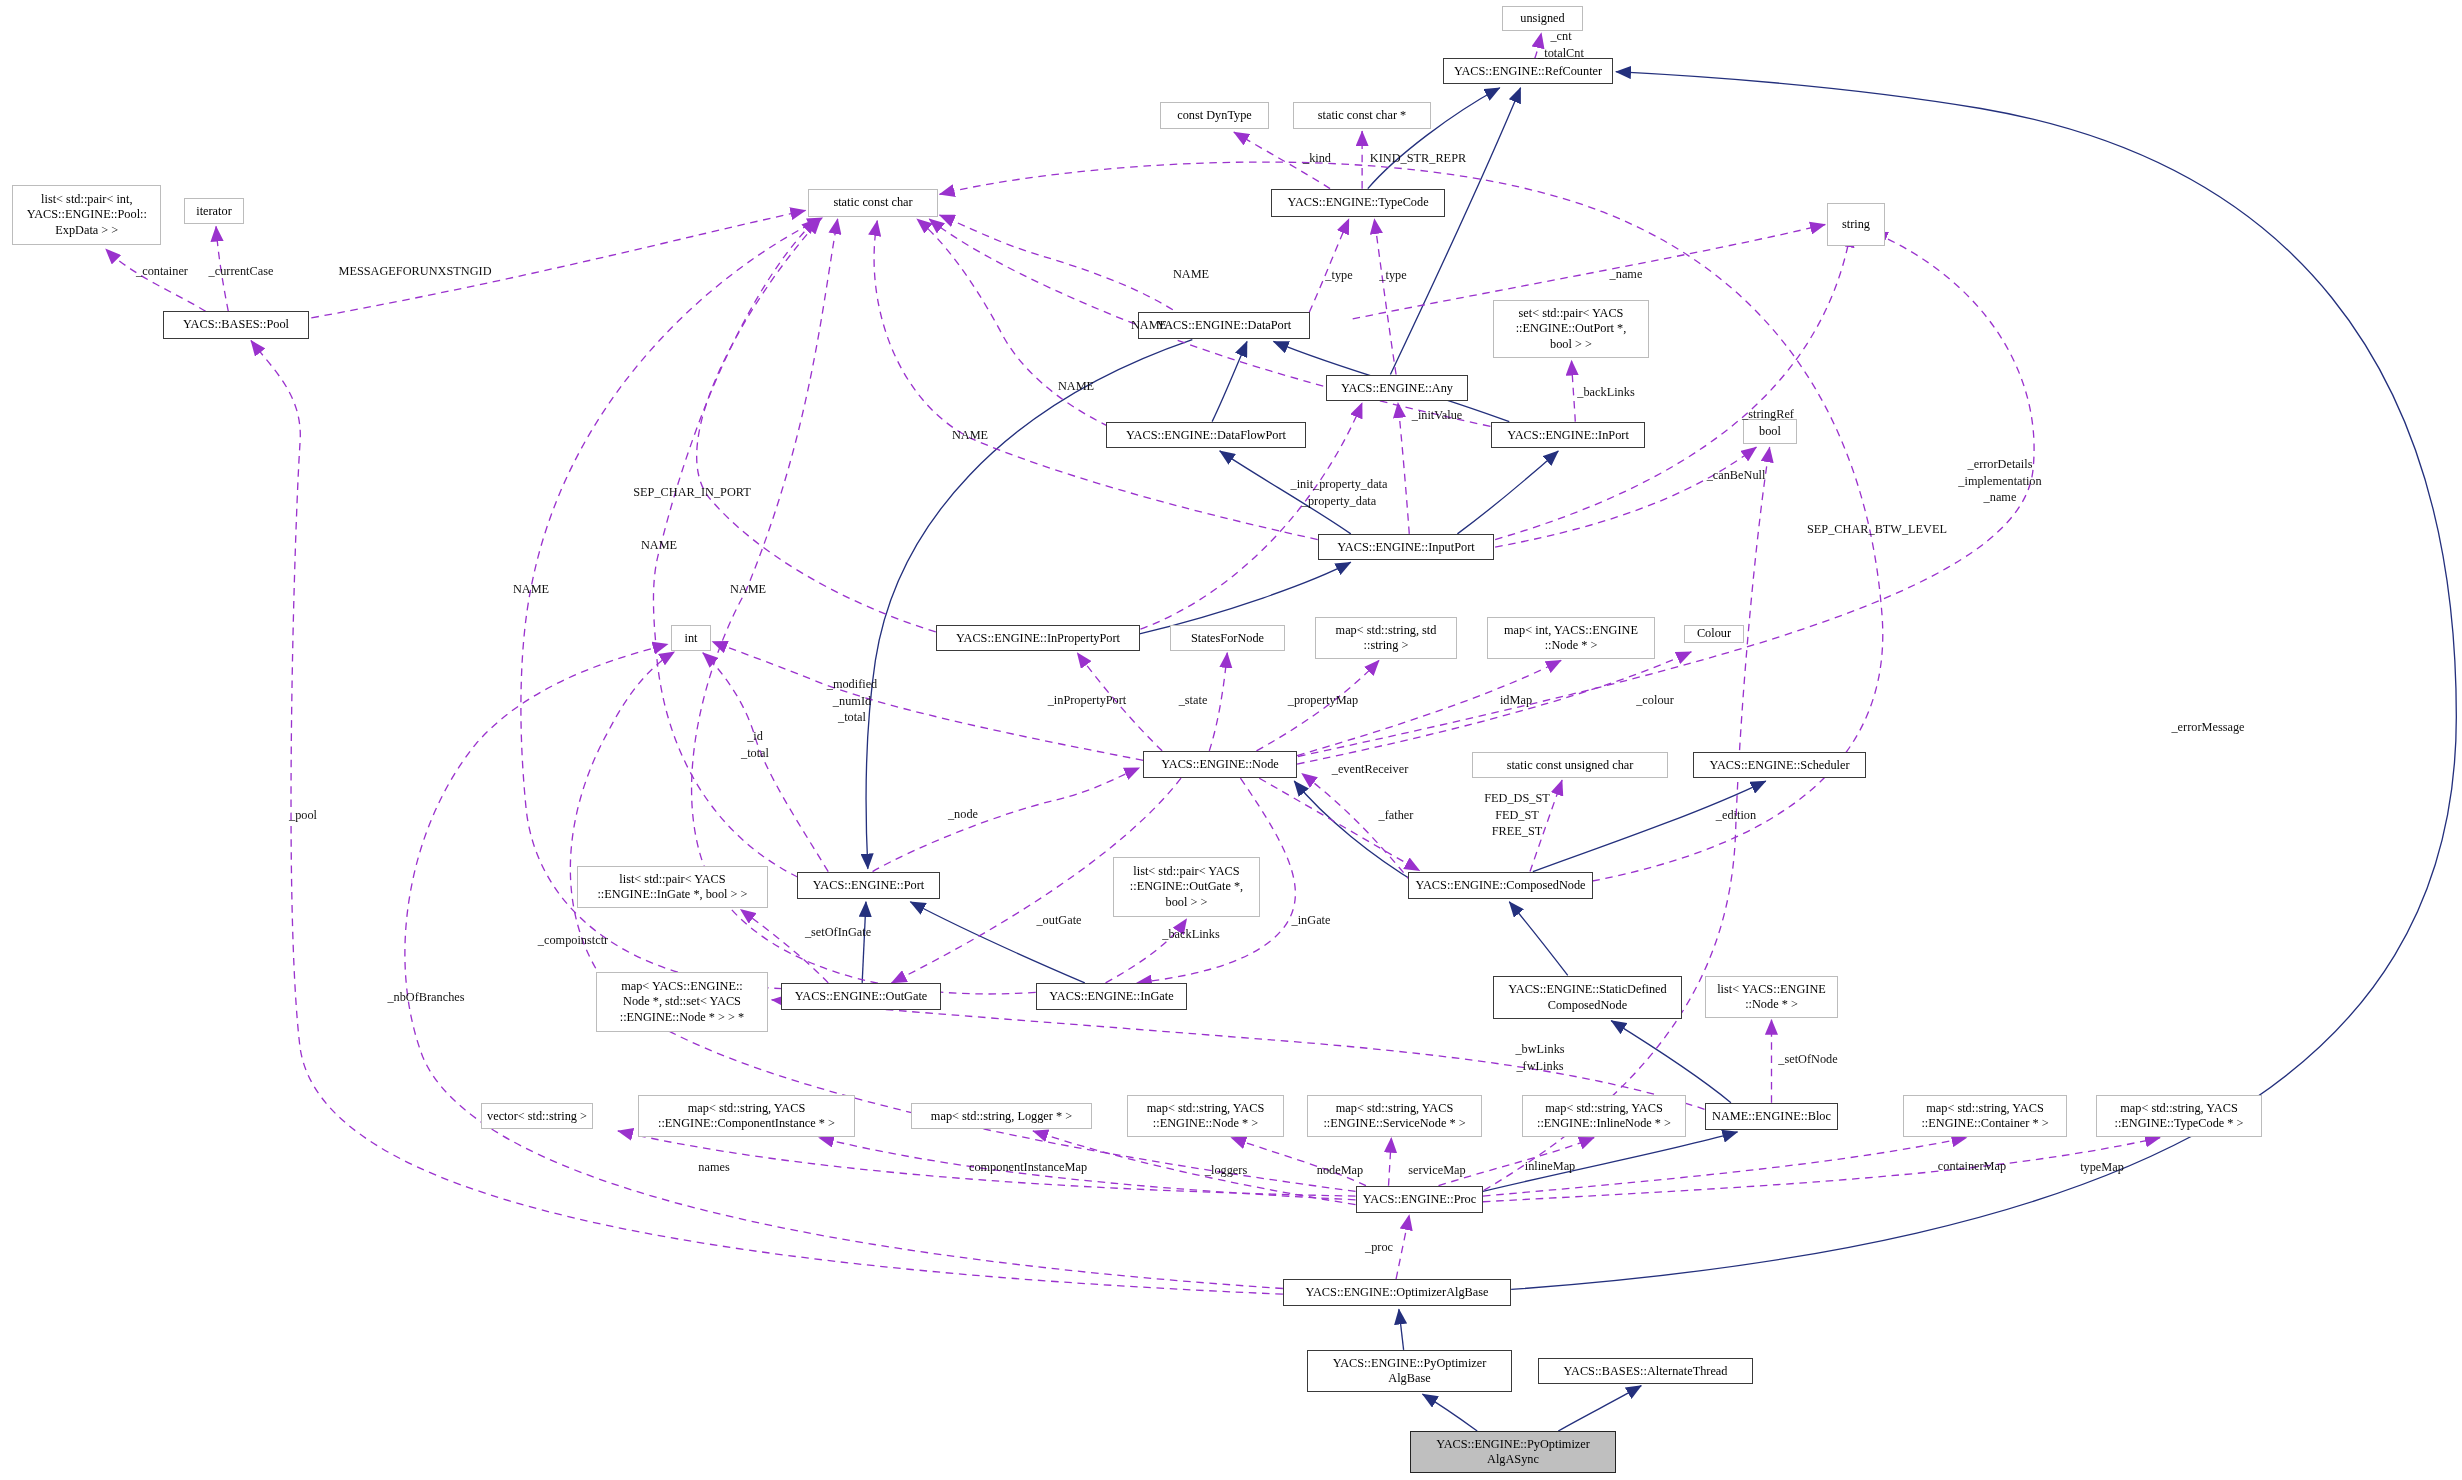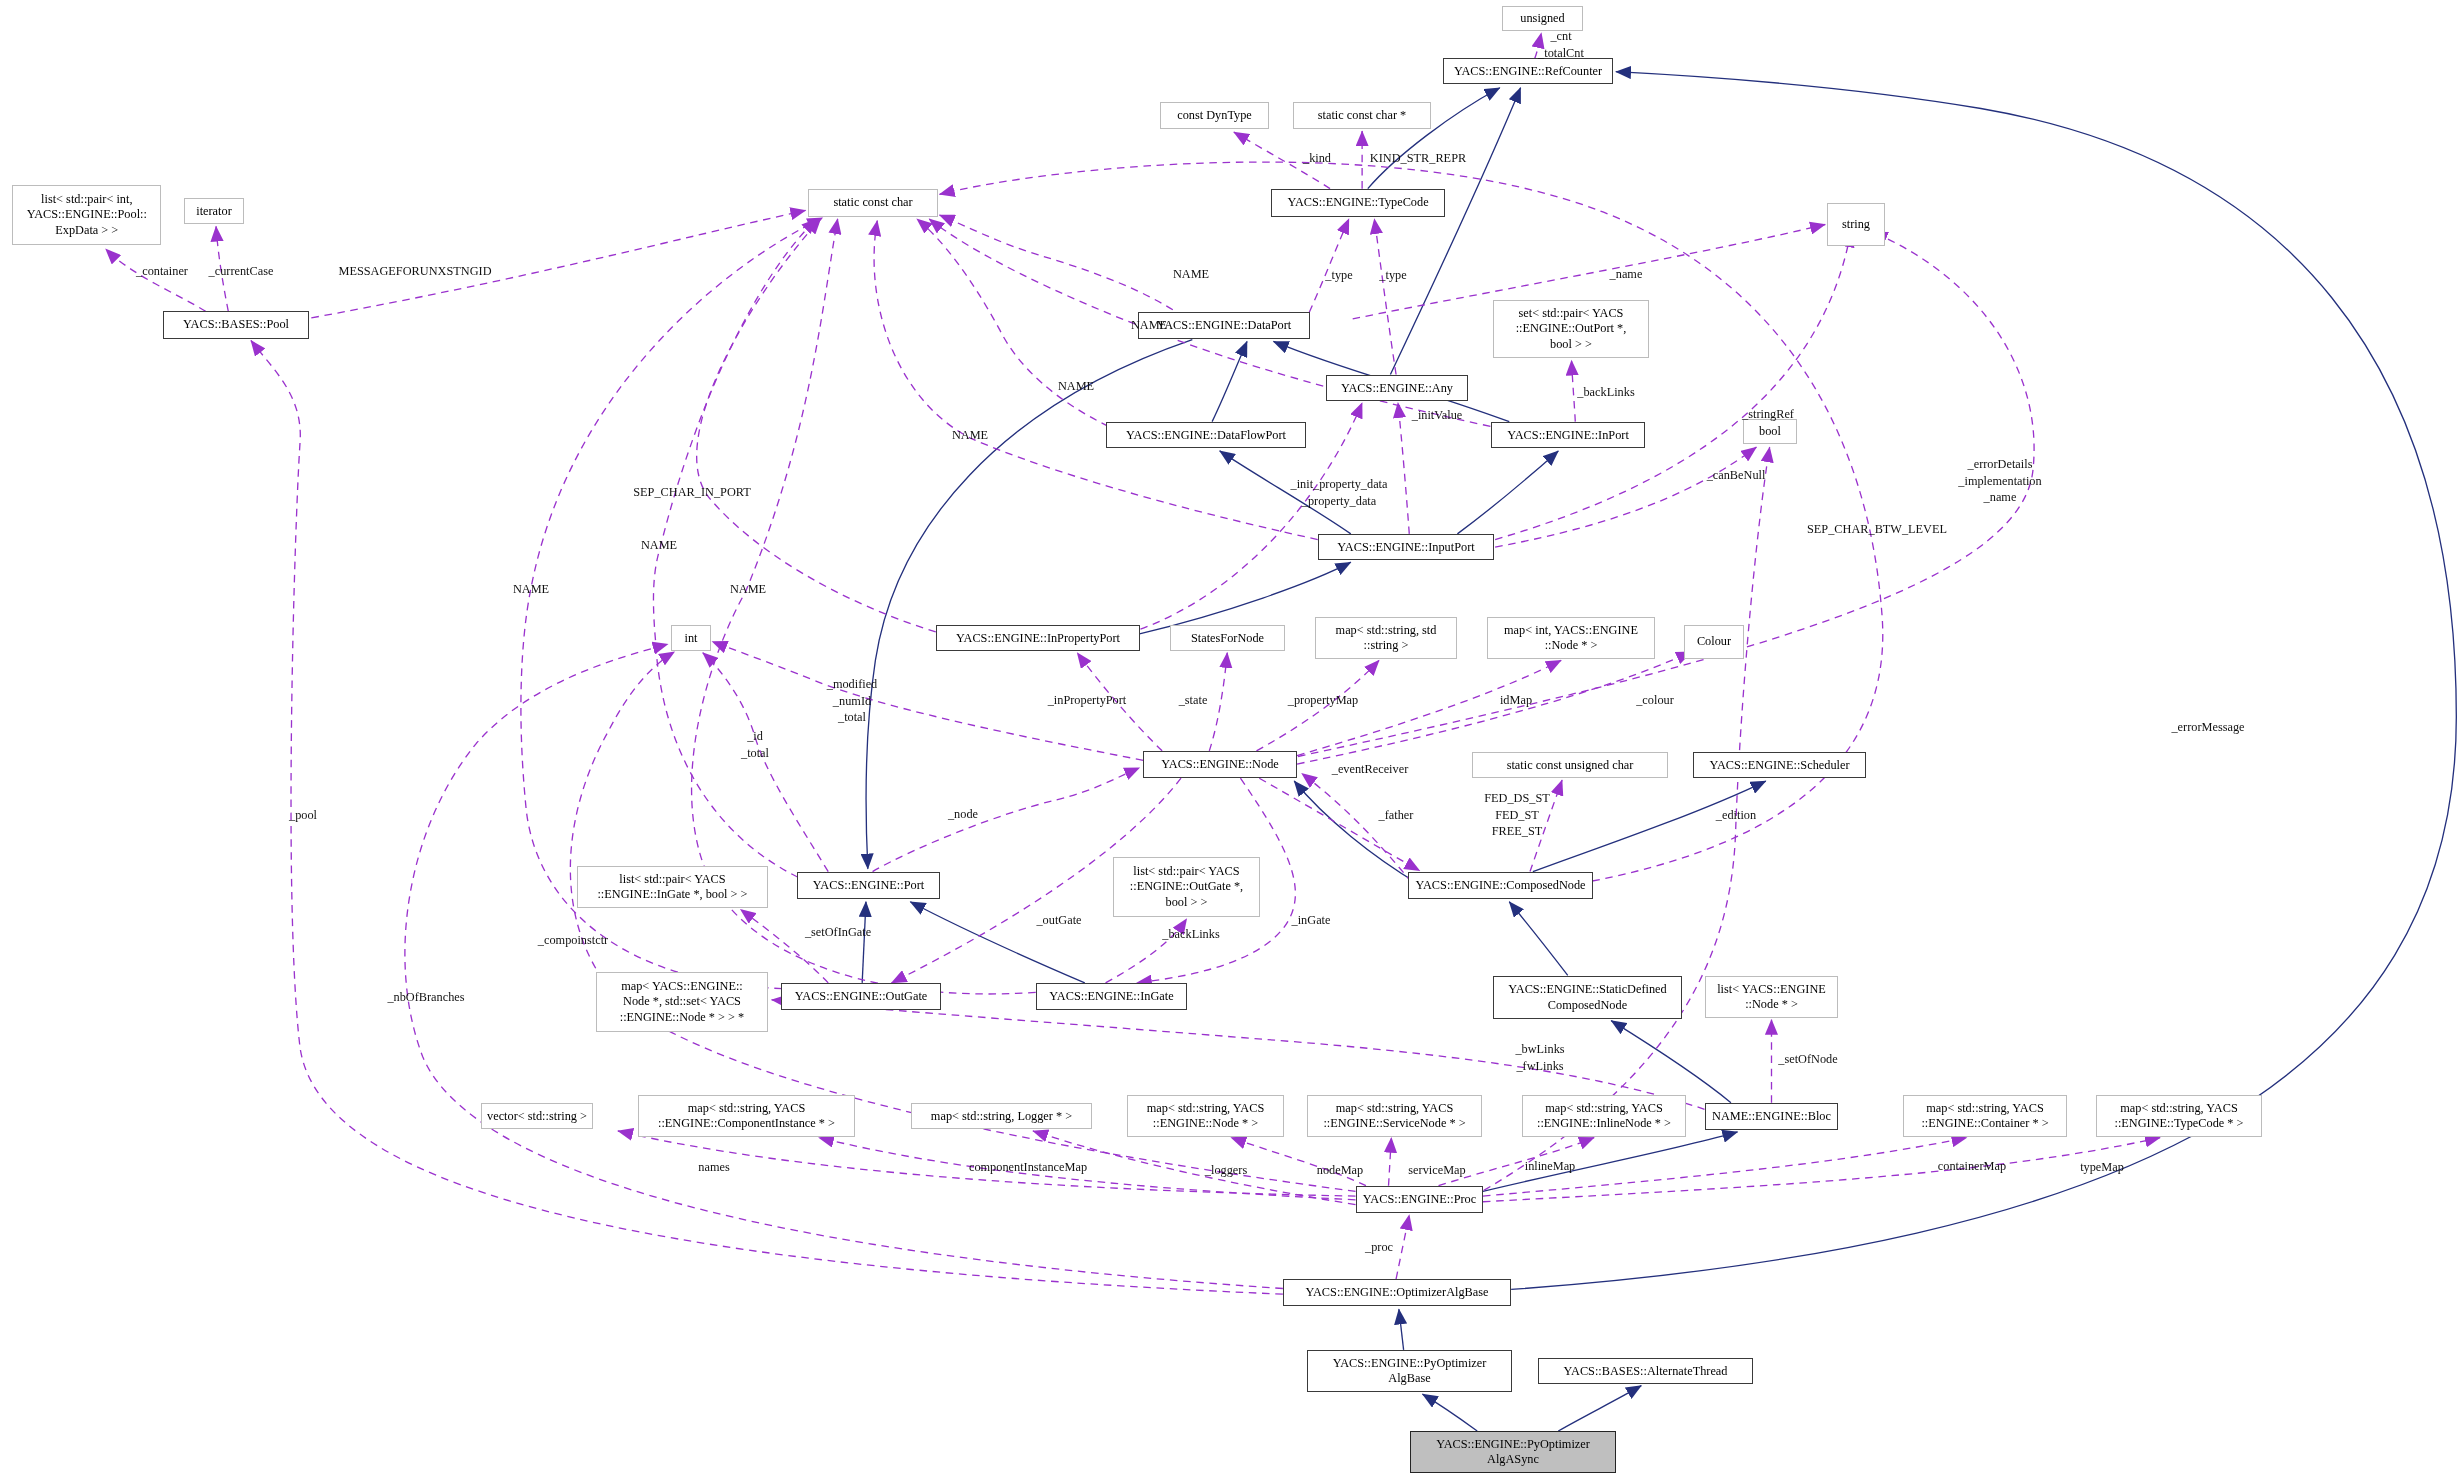--- a/index.html
+++ b/index.html
@@ -128,21 +128,21 @@
 <div class="n cls" style="left:1106px;top:422px;width:200px;height:26.4px">YACS::ENGINE::DataFlowPort</div>
 <div class="n cls" style="left:1491px;top:422px;width:154px;height:26.4px">YACS::ENGINE::InPort</div>
 <div class="n leaf" style="left:1743px;top:419px;width:54px;height:25px">bool</div>
 <div class="n cls" style="left:1318px;top:534px;width:176px;height:26.4px">YACS::ENGINE::InputPort</div>
 <div class="n cls" style="left:936px;top:625px;width:204px;height:26.4px">YACS::ENGINE::InPropertyPort</div>
 <div class="n leaf" style="left:1170px;top:625px;width:115px;height:26.4px">StatesForNode</div>
 <div class="n leaf" style="left:1315px;top:617px;width:142px;height:42px">map&lt; std::string, std
 ::string &gt;</div>
 <div class="n leaf" style="left:1487px;top:617px;width:168px;height:42px">map&lt; int, YACS::ENGINE
 ::Node * &gt;</div>
-<div class="n leaf" style="left:1684px;top:625px;width:60px;height:34px">Colour</div>
+<div class="n leaf" style="left:1684px;top:625px;width:60px;height:18px">Colour</div>
 <div class="n leaf" style="left:671px;top:625px;width:40px;height:26.4px">int</div>
 <div class="n cls" style="left:1143px;top:751px;width:154px;height:27px">YACS::ENGINE::Node</div>
 <div class="n leaf" style="left:1472px;top:752px;width:196px;height:26.4px">static const unsigned char</div>
 <div class="n cls" style="left:1693px;top:752px;width:173px;height:26.4px">YACS::ENGINE::Scheduler</div>
 <div class="n leaf" style="left:577px;top:866px;width:191px;height:42px">list&lt; std::pair&lt; YACS
 ::ENGINE::InGate *, bool &gt; &gt;</div>
 <div class="n cls" style="left:797px;top:872px;width:143px;height:27px">YACS::ENGINE::Port</div>
 <div class="n leaf" style="left:1113px;top:857px;width:147px;height:60px">list&lt; std::pair&lt; YACS
 ::ENGINE::OutGate *,
 bool &gt; &gt;</div>

